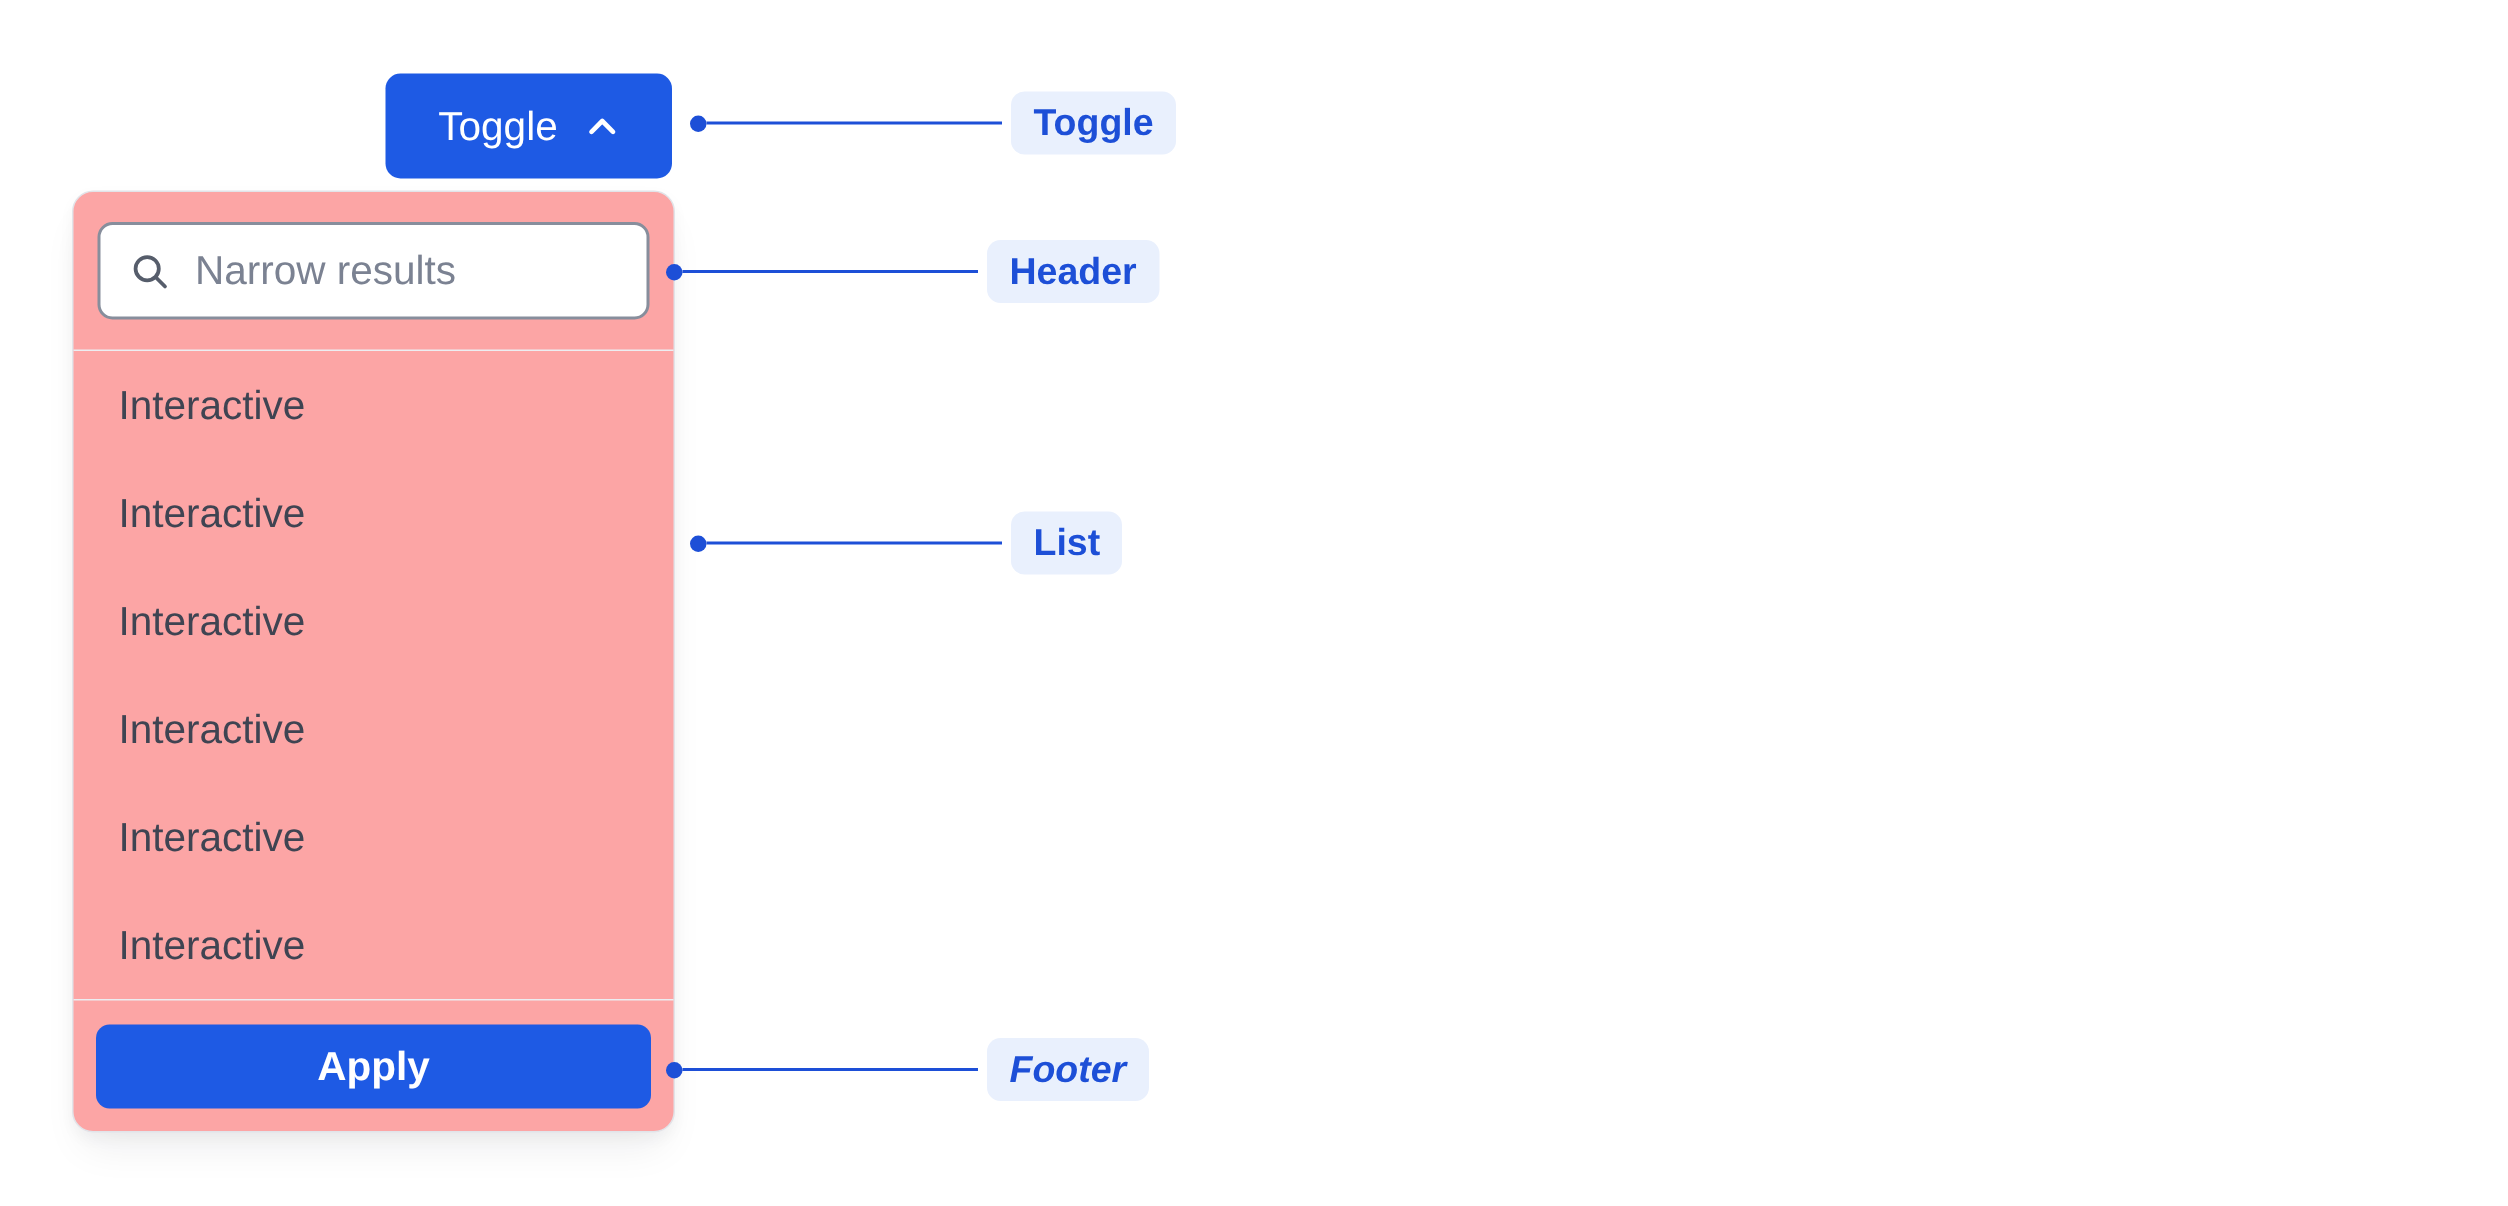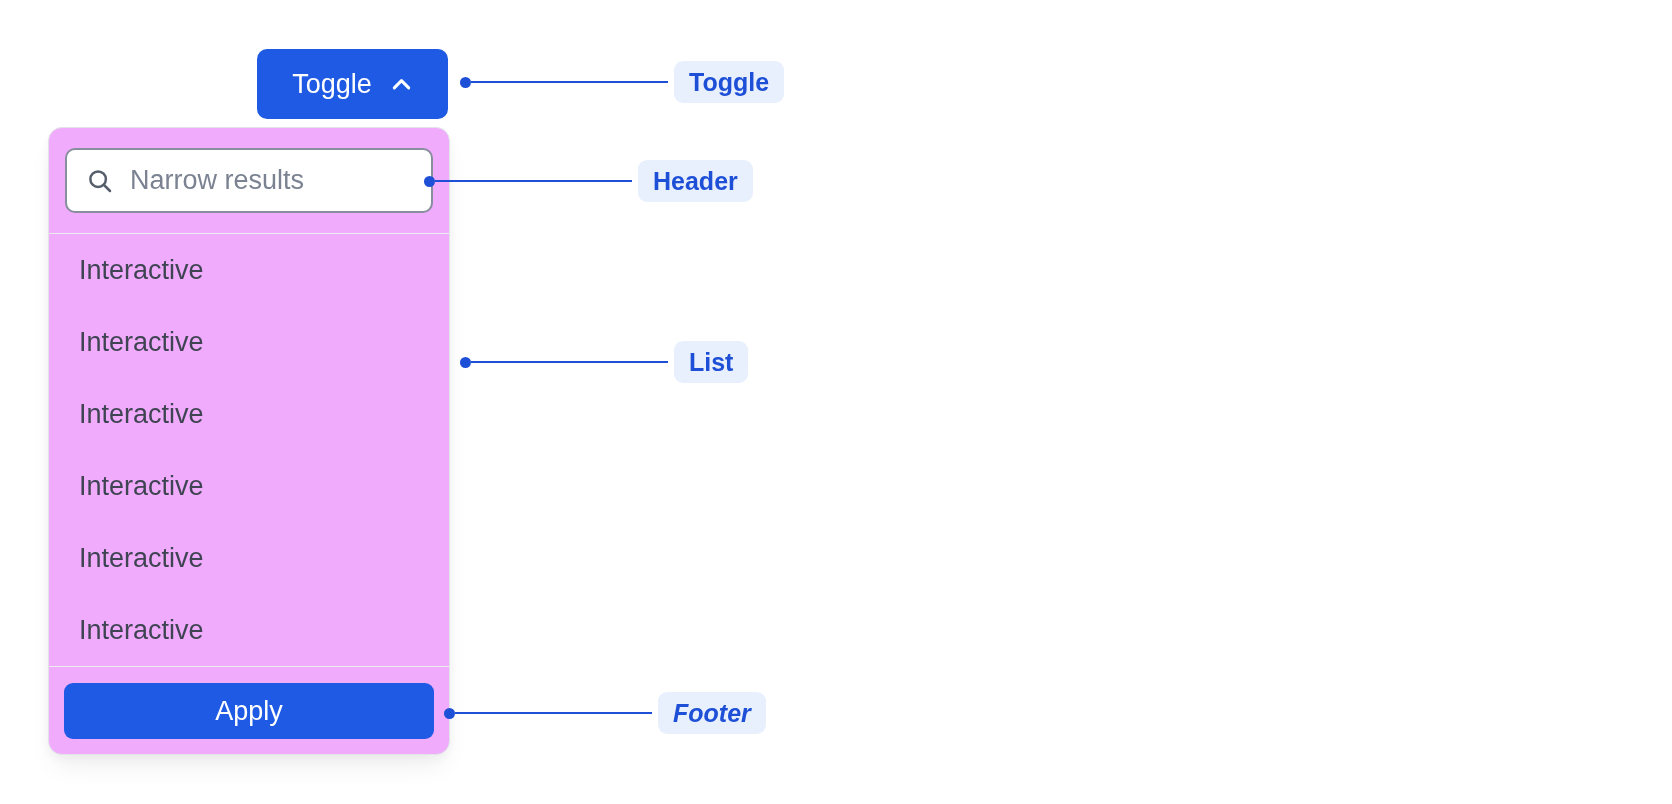--- a/index.html
+++ b/index.html
@@ -34,21 +34,21 @@
     font-family: inherit;
     display:flex; align-items:center; justify-content:center; gap:18px;
     cursor:pointer;
   }
   .toggle-btn svg { display:block; }
 
   
   .panel {
     position:absolute; left:48px; top:127px;
     width:402px; height:628px;
-    background:#f0abfc;
+    background:#fca5a5;
     border:1.5px solid var(--panel-border);
     border-radius:14px;
     box-shadow: 0 16px 28px -8px rgba(25,28,36,0.08), 0 4px 10px rgba(25,28,36,0.04);
     display:flex; flex-direction:column;
   }
   .panel-header { padding:20px 16px; }
   .search-box {
     height:65px;
     border:2px solid var(--input-border);
     border-radius:10px;
@@ -75,21 +75,21 @@
     padding-left:30px;
     font-size:27px; color: var(--list-text);
     cursor:pointer;
   }
 
   .panel-footer { padding:16px 15px 15px 15px; }
   .apply-btn {
     width:100%; height:56px;
     background: var(--primary);
     border:none; border-radius:9px;
-    color:#ffffff; font-size:27px; font-weight:400;
+    color:#ffffff; font-size:27px; font-weight:700;
     font-family: inherit;
     cursor:pointer;
   }
 
   
   .annotation {
     position:absolute;
     display:flex; align-items:center;
     pointer-events:none;
   }
@@ -107,21 +107,21 @@
     margin-left:6px;
     background: var(--annotation-bg);
     color: var(--annotation);
     font-size:25px; font-weight:600; line-height:1.2;
     padding:6px 15px;
     border-radius:9px;
     white-space:nowrap;
   }
   
   .annotation.a-toggle { left:460px; top:61px; }
-  .annotation.a-header { left:424px; top:160px; }
+  .annotation.a-header { left:444px; top:160px; }
   .annotation.a-list   { left:460px; top:297px;margin-top:44px; }
   .annotation.a-footer { left:444px; top:692px;font-style:italic; }
 </style>
 </head>
 <body>
 
 <button class="toggle-btn">
   <span>Toggle</span>
   <span aria-hidden="true">
     <svg width="23" height="23" viewBox="0 0 24 24" fill="none">

